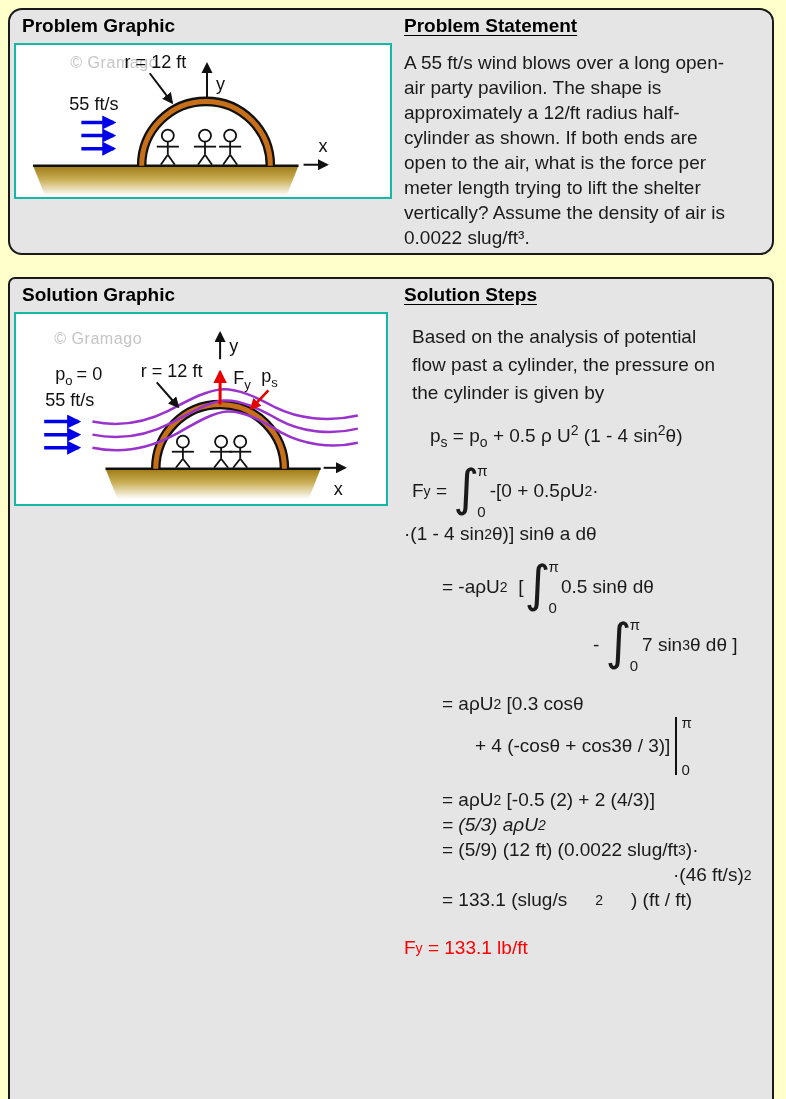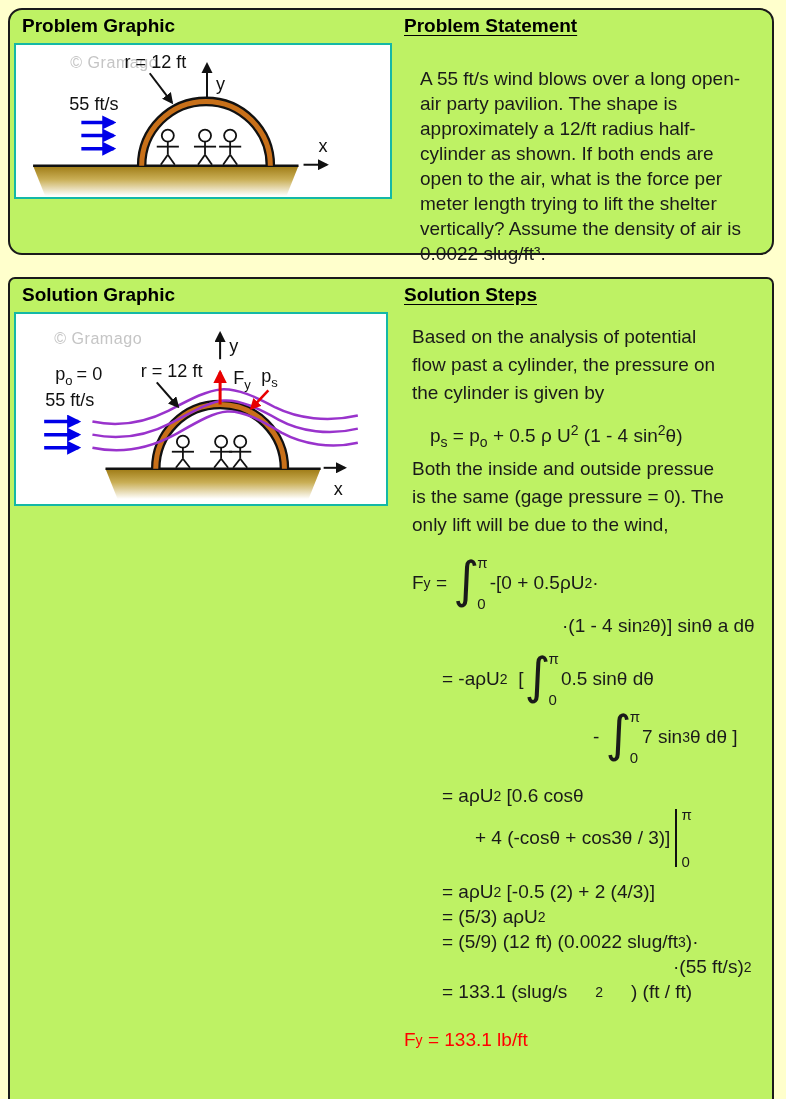--- a/index.html
+++ b/index.html
@@ -4,38 +4,38 @@
 <style>
   html,body{margin:0;padding:0;}
   body{
     width:786px;height:1099px;overflow:hidden;position:relative;
     background:#FFFFCC;
     font-family:"Liberation Sans",sans-serif;
     color:#111;
   }
   .panel{
     position:absolute;left:8px;width:766px;
-    background:#bef264;border:2px solid #1A1A1A;border-radius:14px;
+    background:#e5e5e5;border:2px solid #1A1A1A;border-radius:14px;
     box-sizing:border-box;
   }
   .panel-problem{top:8px;height:247px;}
   .panel-solution{top:277px;height:948px;border-radius:7px;}
   .panel-title{
     position:absolute;margin:0;font-size:19px;font-weight:bold;color:#000;
     white-space:nowrap;
   }
   .title-left{left:12px;top:5px;}
   .title-right{left:394px;top:5px;text-decoration:underline;text-underline-offset:3px;}
   .gbox{
     position:absolute;background:#FFFFFF;border:2px solid #14b8a6;box-sizing:border-box;
   }
   .gbox-problem{left:4px;top:33px;width:378px;height:156px;}
   .gbox-solution{left:4px;top:33px;width:374px;height:194px;}
   .statement{
-    position:absolute;left:394px;top:40px;width:364px;margin:16px;
+    position:absolute;left:394px;top:40px;width:364px;margin:0;
     font-size:19px;line-height:25px;white-space:pre-line;color:#1a1a1a;
   }
   .steps-col{
     position:absolute;left:394px;top:36px;width:370px;
     font-size:19px;color:#1a1a1a;
   }
   .steps-col p{margin:8px;line-height:28px;white-space:pre-line;}
   .p1{margin-top:6px;}
   .eq{display:block;white-space:pre;}
   .eq-pressure{margin:18px 14px 0 26px;}
@@ -223,31 +223,28 @@
     </svg>
   </div>
 
   <h2 class="panel-title title-right">Solution Steps</h2>
 
   <div class="steps-col">
     <p class="p1">Based on the analysis of potential
 flow past a cylinder, the pressure on
 the cylinder is given by</p>
     <div class="eq eq-pressure"><span>p</span><sub class="sb">s</sub><span> = p</span><sub class="sb">o</sub><span> + 0.5 ρ U</span><sup class="sp">2</sup><span> (1 - 4 sin</span><sup class="sp">2</sup><span>θ)</span></div>
-    <p class="p2">Both the inside and outside pressue
-is the same (gage pressure = 0). The
-only lift will be due to the wind,</p>
     <div class="derivation">
         <div class="eq-line" style="margin-left: 8px; margin-top: 0px;"><span>F</span><sub class="sb">y</sub><span> = </span><span class="int"><span class="sign">∫</span><span class="lims"><span class="u">π</span><span class="l">0</span></span></span><span>-[0 + 0.5ρU</span><sup class="sp">2</sup><span>·</span></div>
-        <div class="eq-line" style="margin-left: 158px; margin-top: 4px;"><span>·(1 - 4 sin</span><sup class="sp">2</sup><span>θ)] sinθ a dθ</span></div>
+        <div class="eq-line" style="margin-top: 4px;"><span>·(1 - 4 sin</span><sup class="sp">2</sup><span>θ)] sinθ a dθ</span></div>
         <div class="eq-line" style="margin-left: 38px; margin-top: 14px;"><span>= -aρU</span><sup class="sp">2</sup><span>  [</span><span class="int"><span class="sign">∫</span><span class="lims"><span class="u">π</span><span class="l">0</span></span></span><span>0.5 sinθ dθ</span></div>
         <div class="eq-line" style="margin-left: 189px; margin-top: 2px;"><span>- </span><span class="int"><span class="sign">∫</span><span class="lims"><span class="u">π</span><span class="l">0</span></span></span><span>7 sin</span><sup class="sp">3</sup><span>θ dθ ]</span></div>
-        <div class="eq-line" style="margin-left: 38px; margin-top: 20px;"><span>= aρU</span><sup class="sp">2</sup><span> [0.6 cosθ</span></div>
+        <div class="eq-line" style="margin-left: 38px; margin-top: 20px;"><span>= aρU</span><sup class="sp">2</sup><span> [0.3 cosθ</span></div>
         <div class="eq-line" style="margin-left: 71px; margin-top: 2px;"><span>+ 4 (-cosθ + cos3θ / 3)]</span><span class="eval"><span class="bar"></span><span class="lims2"><span class="u">π</span><span class="l">0</span></span></span></div>
         <div class="eq-line" style="margin-left: 38px; margin-top: 14px;"><span>= aρU</span><sup class="sp">2</sup><span> [-0.5 (2) + 2 (4/3)]</span></div>
-        <div class="eq-line" style="margin-left: 38px; margin-top: 3px;"><span>= (5/3) aρU</span><sup class="sp">2</sup></div>
+        <div class="eq-line" style="margin-left: 38px; margin-top: 3px; font-style: italic;"><span>= (5/3) aρU</span><sup class="sp">2</sup></div>
         <div class="eq-line" style="margin-left: 38px; margin-top: 3px;"><span>= (5/9) (12 ft) (0.0022 slug/ft</span><sup class="sp">3</sup><span>)·</span></div>
-        <div class="eq-line" style="margin-left: 269px; margin-top: 3px;"><span>·(55 ft/s)</span><sup class="sp">2</sup></div>
+        <div class="eq-line" style="margin-left: 269px; margin-top: 3px;"><span>·(46 ft/s)</span><sup class="sp">2</sup></div>
         <div class="eq-line" style="margin-left: 38px; margin-top: 3px; gap: 28px;"><span>= 133.1 (slug/s</span><sup class="sp">2</sup><span>) (ft / ft)</span></div>
       </div>
     <div class="result-line"><span>F</span><sub class="sb">y</sub><span> = 133.1 lb/ft</span></div>
   </div>
 </section>
 
 </body></html>

